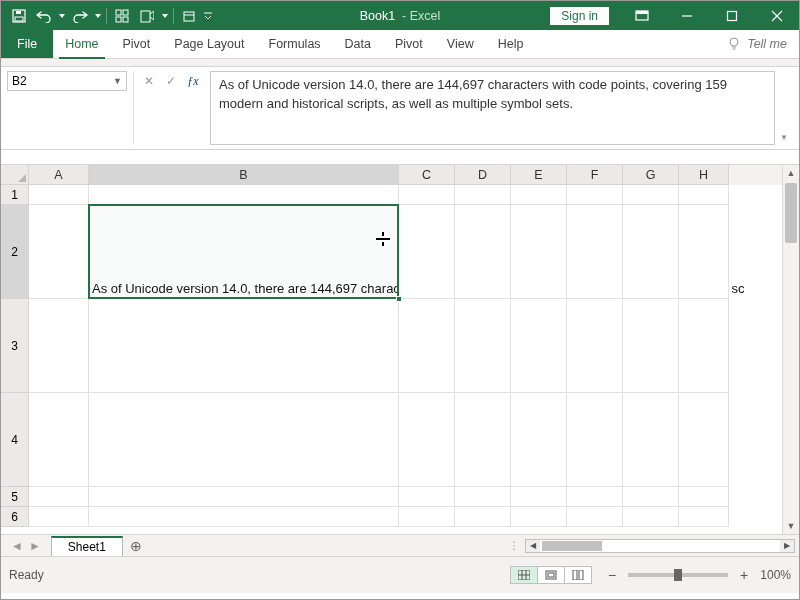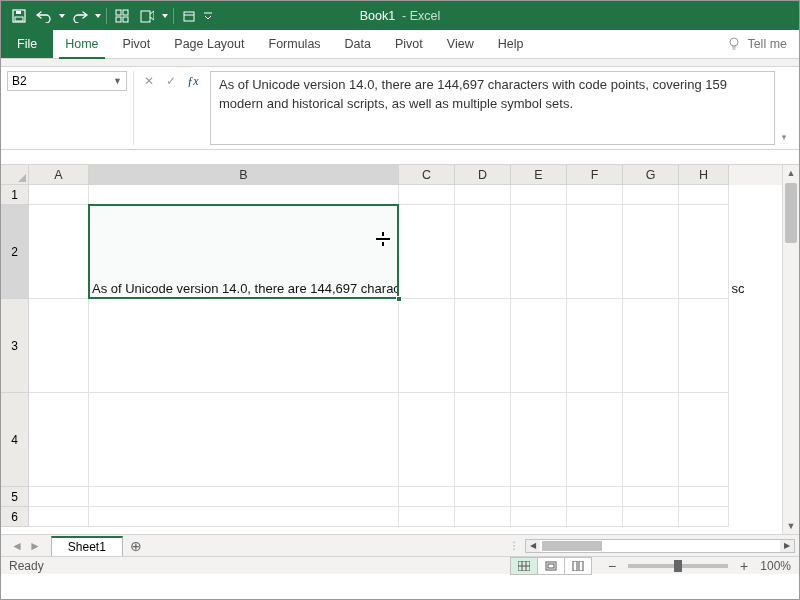--- a/index.html
+++ b/index.html
@@ -16,21 +16,21 @@
   .signin { background: #fff; color: #217346; font-size: 12px; padding: 1px 10px; margin-right: 10px; cursor:pointer; border:1px solid #fff; }
   .winbtn { width: 45px; height: 29px; display: flex; align-items: center; justify-content: center; cursor: pointer; }
 
   
   .ribbon-tabs { height: 29px; background: #fff; border-bottom: 1px solid #d4d4d4; display: flex; align-items: stretch; font-size: 12.5px; color: #444; }
   .file-tab { background: #217346; color: #fff; padding: 0 16px; display:flex; align-items:center; cursor:pointer; }
   .rtab { padding: 0 12px; display:flex; align-items:center; cursor:pointer; position:relative; }
   .rtab.active { color:#217346; }
   .rtab.active::after { content:""; position:absolute; left:6px; right:6px; bottom:-1px; height:2px; background:#217346; }
   .ribbon-right { margin-left:auto; display:flex; align-items:center; }
-  .tellme { display:flex; align-items:center; gap:6px; color:#777; padding:0 12px; cursor:text;}
+  .tellme { display:flex; align-items:center; gap:6px; color:#777; padding:0 12px; cursor:text;font-style:italic;}
   .share { display:flex; align-items:center; gap:5px; color:#217346; padding:0 12px; border-left:1px solid #d4d4d4; cursor:pointer; height:100%; }
 
   
   .ribbon-body { height: 8px; background:#f3f2f1; border-bottom:1px solid #d4d4d4;}
 
   
   .fxrow { display:flex; align-items:stretch; background:#fff; border-bottom:1px solid #d4d4d4; min-height: 20px; padding: 4px 6px 4px 6px; gap:0;}
   .namebox-wrap { display:flex; align-items:flex-start; }
   .namebox { width: 120px; height:20px; border:1px solid #c7c7c7; background:#fff; font-size:12px; padding:1px 4px; display:flex; align-items:center; justify-content:space-between;}
   .namebox .dd { color:#666; font-size:9px;}
@@ -74,21 +74,21 @@
   .navset span { cursor:pointer; padding:0 2px;}
   .stab { border:1px solid #b7b7b7; border-bottom:none; background:#fff; padding:2px 16px; margin-top:1px; position:relative; cursor:pointer;}
   .stab.active { border-top:2px solid #217346; }
   .addsheet { width:26px; display:flex; align-items:center; justify-content:center; color:#666; cursor:pointer; font-size:14px;}
   .hscroll-area { flex:1; display:flex; align-items:center; justify-content:flex-end; padding-right:4px;}
   .hscroll { width:270px; height:14px; background:#fff; border:1px solid #c1c1c1; position:relative;}
   .hscroll .arr { position:absolute; top:0; bottom:0; width:14px; background:#eee; display:flex; align-items:center; justify-content:center; font-size:8px; color:#555;}
   .hscroll .thumb { position:absolute; top:1px; bottom:1px; left:16px; width:60px; background:#c1c1c1;}
 
   
-  .status { height:18px; background:#f3f2f1; border-top:1px solid #d4d4d4; display:flex; align-items:center; font-size:12px; color:#555; padding:0 8px;}
+  .status { height:37px; background:#f3f2f1; border-top:1px solid #d4d4d4; display:flex; align-items:center; font-size:12px; color:#555; padding:0 8px;}
   .viewbtns { margin-left:auto; display:flex; align-items:center; gap:0;}
   .vbtn { width:28px; height:18px; border:1px solid #c1c1c1; margin-left:-1px; display:flex; align-items:center; justify-content:center; background:#fff; cursor:pointer;}
   .vbtn.active { background:#d8efe2; }
   .zoom { display:flex; align-items:center; gap:8px; margin-left:12px;}
   .zslider { width:100px; height:4px; background:#c1c1c1; position:relative; }
   .zslider .tick { position:absolute; left:50%; top:-3px; width:1px; height:10px; background:#888;}
   .zslider .knob { position:absolute; left:50%; top:-4px; width:8px; height:12px; background:#666; transform:translateX(-50%);}    
   .zbtn { color:#555; cursor:pointer; padding:0 4px; font-size:14px; line-height:1;}
 
   svg { display:block; }
@@ -155,20 +155,45 @@
     <div class="qat-btn" style="width:12px">
         <svg width="8" height="8">
           <line x1="0" y1="1" x2="8" y2="1" stroke="#fff"></line>
           <path d="M1 4 L4 7 L7 4" fill="none" stroke="#fff"></path>
         </svg>
       </div>
   </div>
   <div class="title-text">
     <span>Book1</span>
     <span class="app">&nbsp;-&nbsp;</span><span class="app">Excel</span>
+  </div>
+  <div class="winbtns">
+    <div class="signin">Sign in</div>
+    <div class="winbtn">
+        <svg width="14" height="12">
+          <rect x="1" y="1" width="12" height="9" fill="none" stroke="#fff" stroke-width="1.2"></rect>
+          <rect x="1" y="1" width="12" height="3" fill="#fff"></rect>
+        </svg>
+      </div>
+    <div class="winbtn">
+        <svg width="12" height="12">
+          <line x1="1" y1="6" x2="11" y2="6" stroke="#fff" stroke-width="1.2"></line>
+        </svg>
+      </div>
+    <div class="winbtn">
+        <svg width="12" height="12">
+          <rect x="1.5" y="1.5" width="9" height="9" fill="none" stroke="#fff" stroke-width="1.2"></rect>
+        </svg>
+      </div>
+    <div class="winbtn close">
+        <svg width="12" height="12">
+          <line x1="1" y1="1" x2="11" y2="11" stroke="#fff" stroke-width="1.3"></line>
+          <line x1="11" y1="1" x2="1" y2="11" stroke="#fff" stroke-width="1.3"></line>
+        </svg>
+      </div>
   </div>
 </div>
 
 <div class="ribbon-tabs">
   <div class="file-tab">File</div>
 
   <div class="rtab active">Home</div>
     <div class="rtab">Pivot</div>
     <div class="rtab">Page Layout</div>
     <div class="rtab">Formulas</div>

